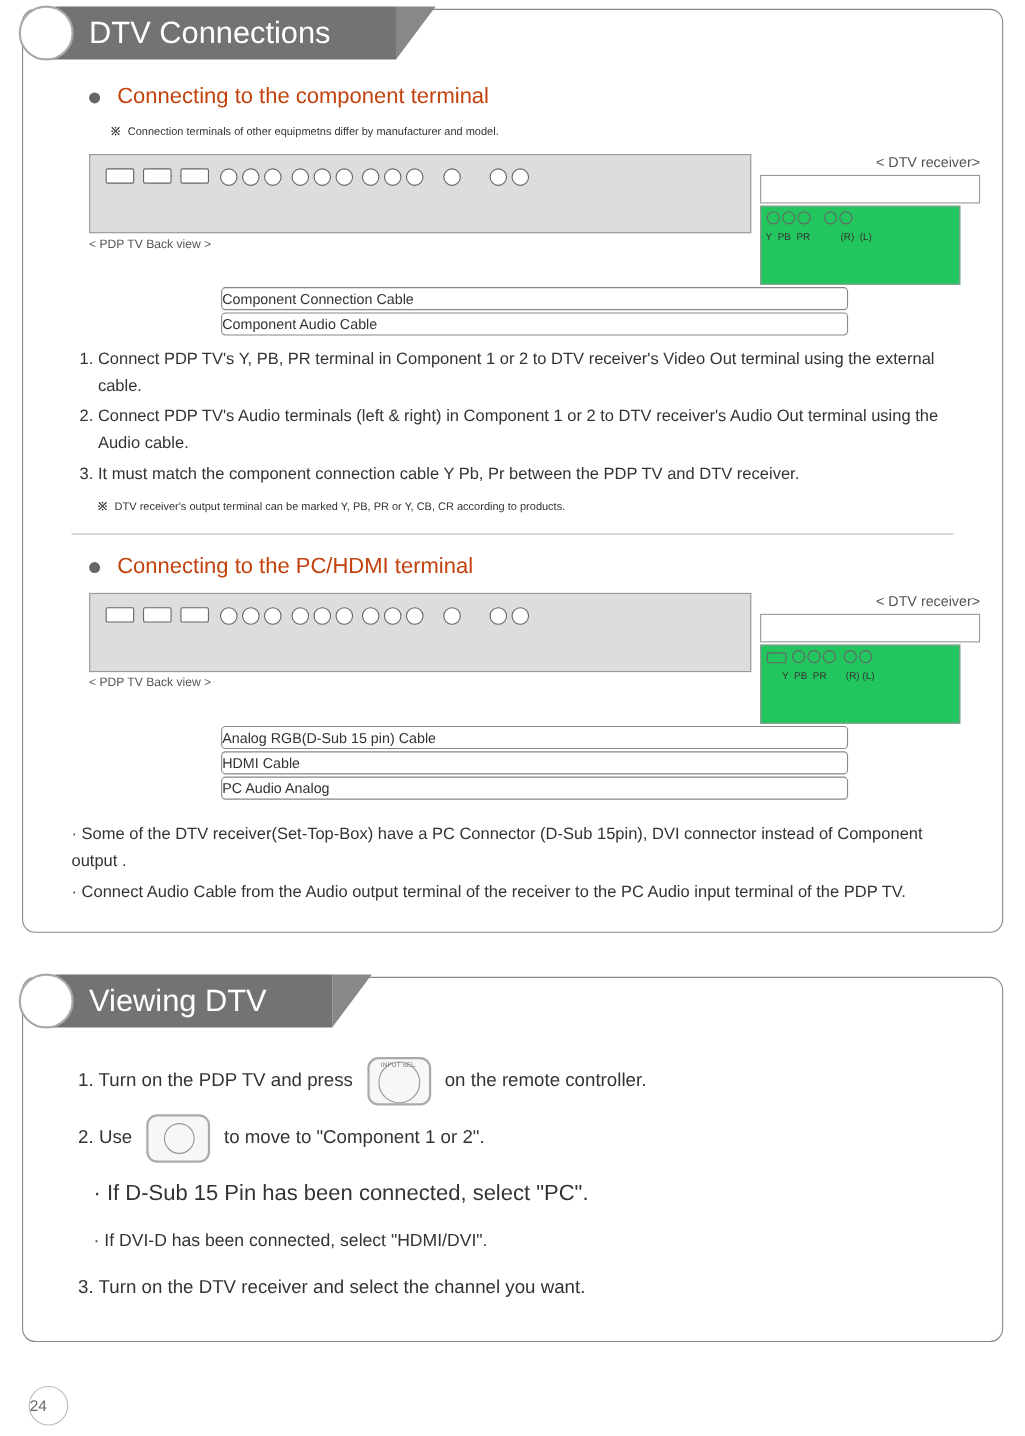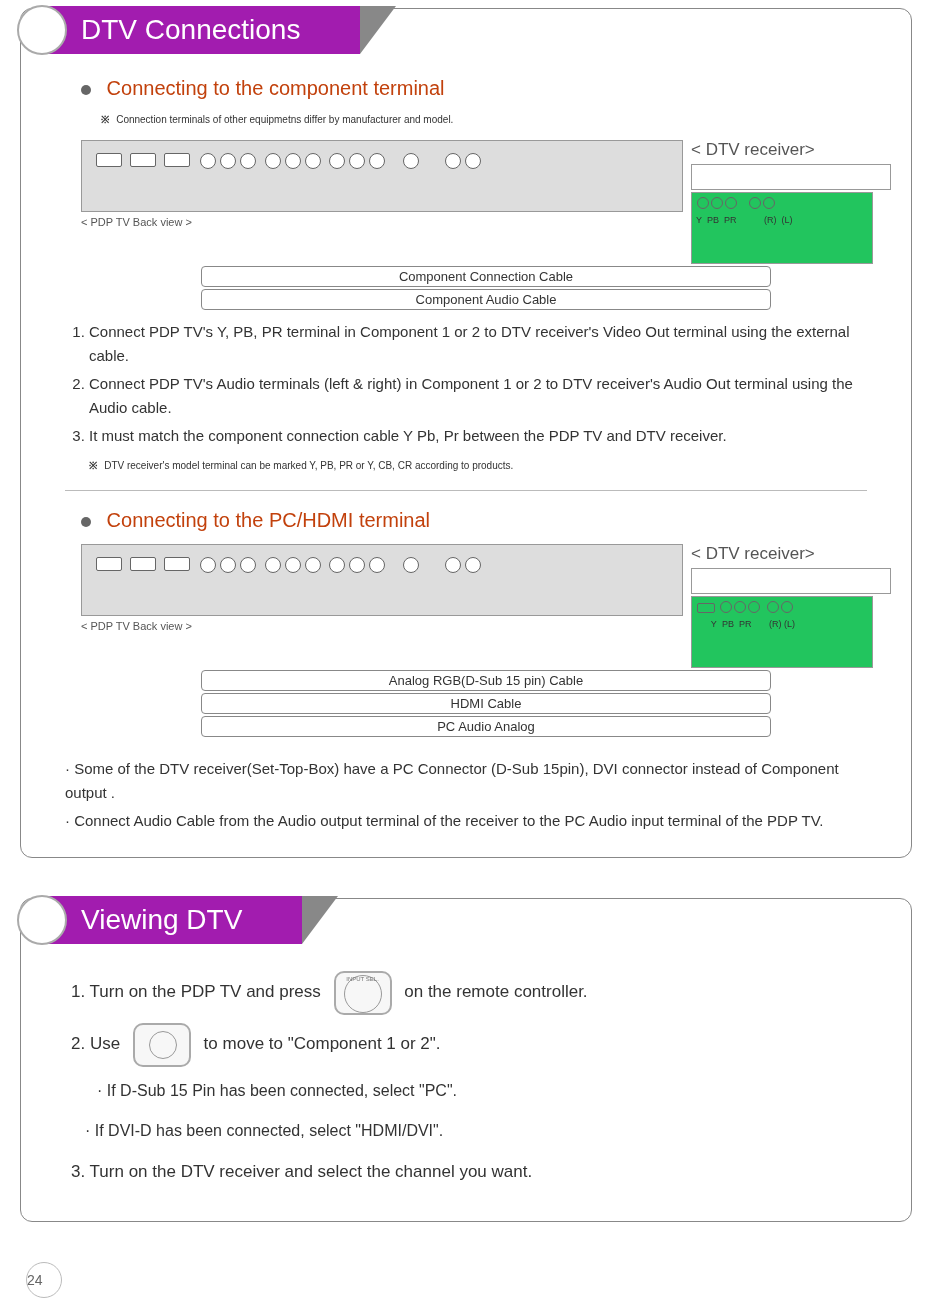--- a/index.html
+++ b/index.html
@@ -1,39 +1,39 @@
 <!DOCTYPE html>
 <html><head>
 <meta charset="utf-8">
 <style>
   body{margin:0;padding:0;font-family:Arial,Helvetica,sans-serif;color:#333;background:#fff;width:932px}
   .page{padding:8px 20px 20px 20px}
   .section-frame{border:1px solid #888;border-radius:12px;margin-bottom:40px;position:relative;padding:60px 20px 20px 20px}
   .sec-title-bar{position:absolute;top:-4px;left:-4px;display:flex;align-items:center}
   .circle{width:46px;height:46px;border:2px solid #aaa;border-radius:50%;background:#fff;margin-right:-20px;z-index:2}
-  .title-tab{background:#a21caf;color:#fff;font-size:28px;padding:6px 60px 6px 34px;position:relative;height:36px;line-height:36px;border-top-left-radius:4px}
+  .title-tab{background:#737373;color:#fff;font-size:28px;padding:6px 60px 6px 34px;position:relative;height:36px;line-height:36px;border-top-left-radius:4px}
   .title-tab:after{content:"";position:absolute;right:-36px;top:0;width:0;height:0;border-top:48px solid #888;border-right:36px solid transparent}
   .subhead{font-size:20px;color:#c2410c;margin:8px 0 12px 40px}
   .subhead .dot{display:inline-block;width:10px;height:10px;border-radius:50%;background:#666;margin-right:10px;vertical-align:middle}
   .note-line{margin:6px 0 14px 60px;font-size:10px}
   .note-mark{font-weight:bold;margin-right:4px}
   .diagram{margin:0 0 10px 40px;border:0;padding:0}
   .back-panel{background:#ddd;height:70px;border:1px solid #999;position:relative;margin-bottom:4px}
   .back-panel .port{display:inline-block;width:14px;height:14px;border:1px solid #666;border-radius:50%;background:#fff;margin:2px}
   .back-panel .conn{display:inline-block;width:24px;height:12px;border:1px solid #666;border-radius:2px;background:#fff;margin:4px}
   .back-panel-row{padding:8px 10px}
   .receiver-box{width:180px;height:70px;background:#22c55e;border:1px solid #999;font-size:9px}
   .rec-ports{padding:4px;font-size:9px}
   .rec-ports span{display:inline-block;width:10px;height:10px;border:1px solid #666;border-radius:50%;margin:0 1px}
-  .cable-label-bar{border:1px solid #888;border-radius:4px;font-size:13px;text-align:center;padding:2px 0;margin:2px 120px}
+  .cable-label-bar{border:1px solid #888;border-radius:4px;font-size:13px;padding:2px 0;margin:2px 120px}
   .diag-wrapper{display:flex;gap:8px;align-items:flex-start}
   .diag-left{flex:1}
   .diag-right{width:200px}
   .pdp-label{font-size:11px;color:#555;margin:4px 0 0 0}
-  .recv-label{font-size:17px;color:#555;text-align:left;margin-bottom:4px}
+  .recv-label{font-size:13px;color:#555;text-align:right;margin-bottom:4px}
   .rec-top{height:24px;border:1px solid #999;margin-bottom:2px;background:#fff}
   ol.steps{margin:10px 20px;padding-left:28px;font-size:15px;line-height:1.6}
   ol.steps li{margin-bottom:4px}
   .step-note{margin-left:0}
   hr.thin{border:0;border-top:1px solid #bbb;margin:18px 24px}
   .bullets{margin:20px 24px 4px 24px;font-size:15px;line-height:1.6}
   .bullets .row{margin-bottom:4px}
   .remote-btn{display:inline-block;vertical-align:middle;width:54px;height:40px;border:2px solid #aaa;border-radius:10px;position:relative;margin:0 8px;background:#f7f7f7}
   .remote-btn.round:before{content:"";position:absolute;left:8px;top:2px;width:36px;height:36px;border:1px solid #999;border-radius:50%}
   .remote-btn.nav:before{content:"";position:absolute;left:14px;top:6px;width:26px;height:26px;border:1px solid #999;border-radius:50%}
@@ -101,21 +101,21 @@
       <div class="cable-label-bar">Component Audio Cable</div>
     </div>
 
     <ol class="steps">
       <li>Connect PDP TV's Y, PB, PR terminal in Component 1 or 2 to DTV receiver's Video Out terminal using the external cable.</li>
       <li>Connect PDP TV's Audio terminals (left &amp; right) in Component 1 or 2 to DTV receiver's Audio Out terminal using the Audio cable.</li>
       <li>It must match the component connection cable Y Pb, Pr between the PDP TV and DTV receiver.</li>
     </ol>
     <div class="note-line step-note" style="margin-left:48px">
       <span class="note-mark">※</span>
-      <span>DTV receiver's model terminal can be marked Y, PB, PR or Y, CB, CR according to products.</span>
+      <span>DTV receiver's output terminal can be marked Y, PB, PR or Y, CB, CR according to products.</span>
     </div>
 
     <hr class="thin">
 
     <div class="subhead">
       <span class="dot"></span>
       <span>Connecting to the PC/HDMI terminal</span>
     </div>
 
     <div class="diagram">
@@ -174,21 +174,21 @@
       <div class="line">
         <span>1. Turn on the PDP TV and press</span>
         <span class="remote-btn round"><span class="tiny">INPUT SEL.</span></span>
         <span>on the remote controller.</span>
       </div>
       <div class="line">
         <span>2. Use</span>
         <span class="remote-btn nav"></span>
         <span>to move to "Component 1 or 2".</span>
       </div>
-      <div class="line" style="margin-left:26px;font-size:16px">· <span>If D-Sub 15 Pin has been connected, select "PC".</span></div>
+      <div class="line" style="margin-left:14px;font-size:20px">· <span>If D-Sub 15 Pin has been connected, select "PC".</span></div>
       <div class="line" style="margin-left:14px;font-size:16px">· <span>If DVI-D has been connected, select "HDMI/DVI".</span></div>
       <div class="line">3. Turn on the DTV receiver and select the channel you want.</div>
     </div>
   </div>
 
   <div class="pagefoot">
     <span class="pg">24</span>
   </div>
 </div>
 

